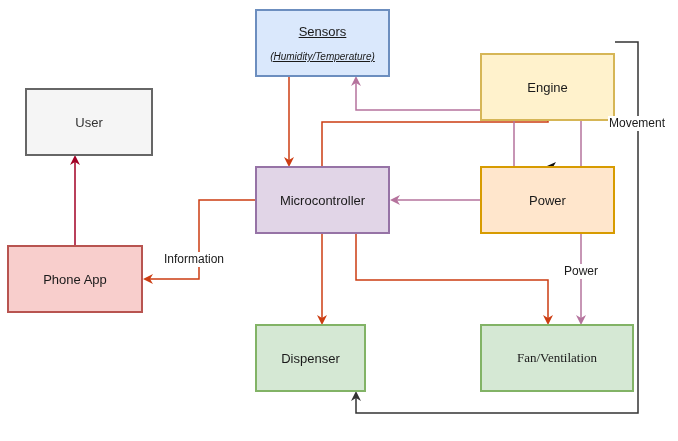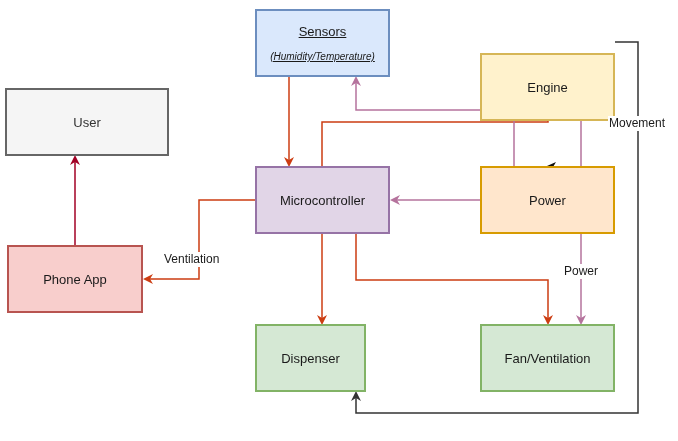--- a/index.html
+++ b/index.html
@@ -59,39 +59,39 @@
 
 <div class="node" style="left:255px;top:9px;width:135px;height:68px;background:#dae8fc;border-color:#6c8ebf;text-decoration:underline;">
   <span>Sensors</span>
   <span class="sub">(Humidity/Temperature)</span>
 </div>
 
 <div class="node" style="left:480px;top:9px;width:135px;height:68px;background:#fff2cc;border-color:#d6b656;margin-top:44px;">
   <span>Engine</span>
 </div>
 
-<div class="node" style="left:5px;top:88px;width:164px;height:68px;background:#f5f5f5;border-color:#666666;">
+<div class="node" style="left:25px;top:88px;width:128px;height:68px;background:#f5f5f5;border-color:#666666;">
   <span style="color:#333333;">User</span>
 </div>
 
 <div class="node" style="left:255px;top:166px;width:135px;height:68px;background:#e1d5e7;border-color:#9673a6;text-align:center;">
   <span>Microcontroller</span>
 </div>
 
 <div class="node" style="left:480px;top:166px;width:135px;height:68px;background:#ffe6cc;border-color:#d79b00;">
   <span>Power</span>
 </div>
 
 <div class="node" style="left:7px;top:245px;width:136px;height:68px;background:#f8cecc;border-color:#b85450;">
   <span>Phone App</span>
 </div>
 
 <div class="node" style="left:255px;top:324px;width:111px;height:68px;background:#d5e8d4;border-color:#82b366;">
   <span>Dispenser</span>
 </div>
 
-<div class="node" style="left:480px;top:324px;width:135px;height:68px;background:#d5e8d4;border-color:#82b366;">
+<div class="node" style="left:480px;top:324px;width:154px;height:68px;background:#d5e8d4;border-color:#82b366;font-family:Liberation Serif, serif;">
   <span>Fan/Ventilation</span>
 </div>
 
-<span class="label" style="left:163px;top:252px;">Ventilation</span>
+<span class="label" style="left:163px;top:252px;">Information</span>
 <span class="label" style="left:563px;top:264px;">Power</span>
 <span class="label" style="left:608px;top:116px;">Movement</span>
 
 </body></html>

